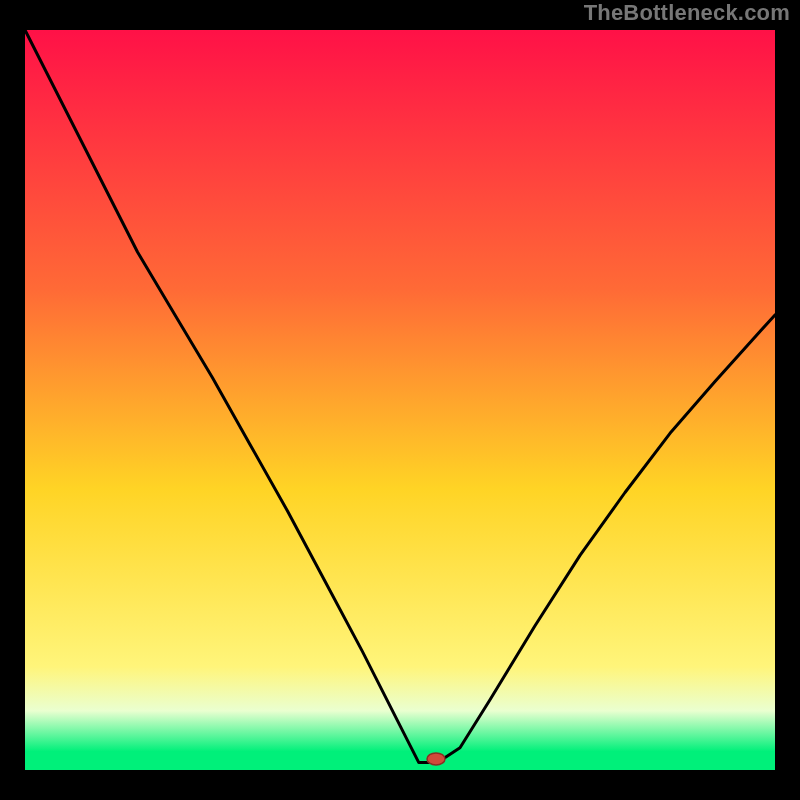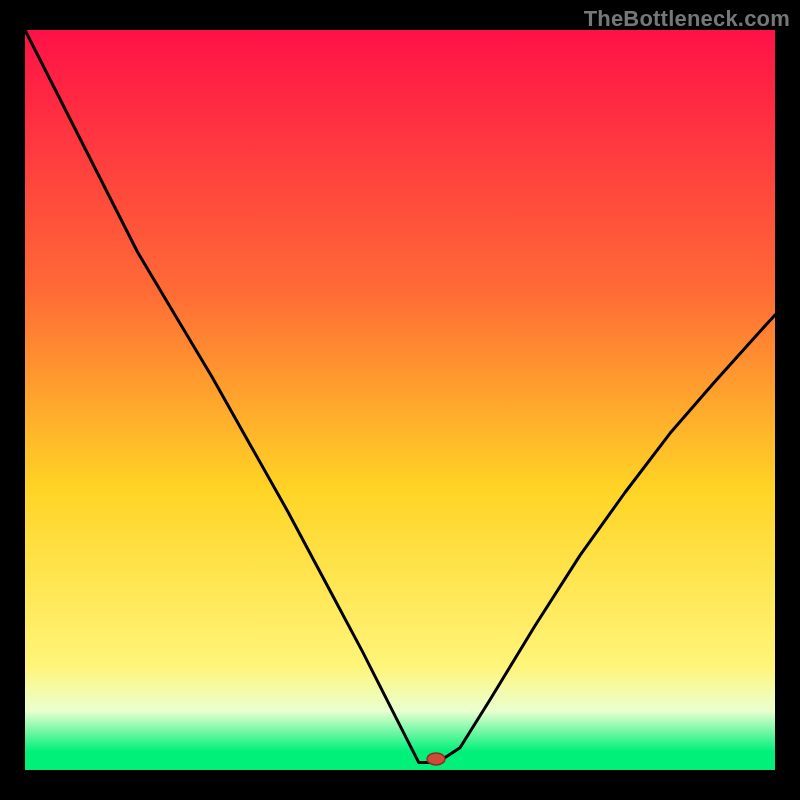--- a/index.html
+++ b/index.html
@@ -11,21 +11,21 @@
     font-family: Arial, Helvetica, sans-serif;
     overflow: hidden;
   }
   #stage {
     position: relative;
     width: 800px;
     height: 800px;
   }
   #watermark {
     position: absolute;
-    top: 6px;
+    top: 0;
     right: 10px;
     color: #777;
     font-size: 22px;
     font-weight: 600;
     letter-spacing: 0.2px;
     z-index: 5;
     user-select: none;
   }
   svg {
     position: absolute;

